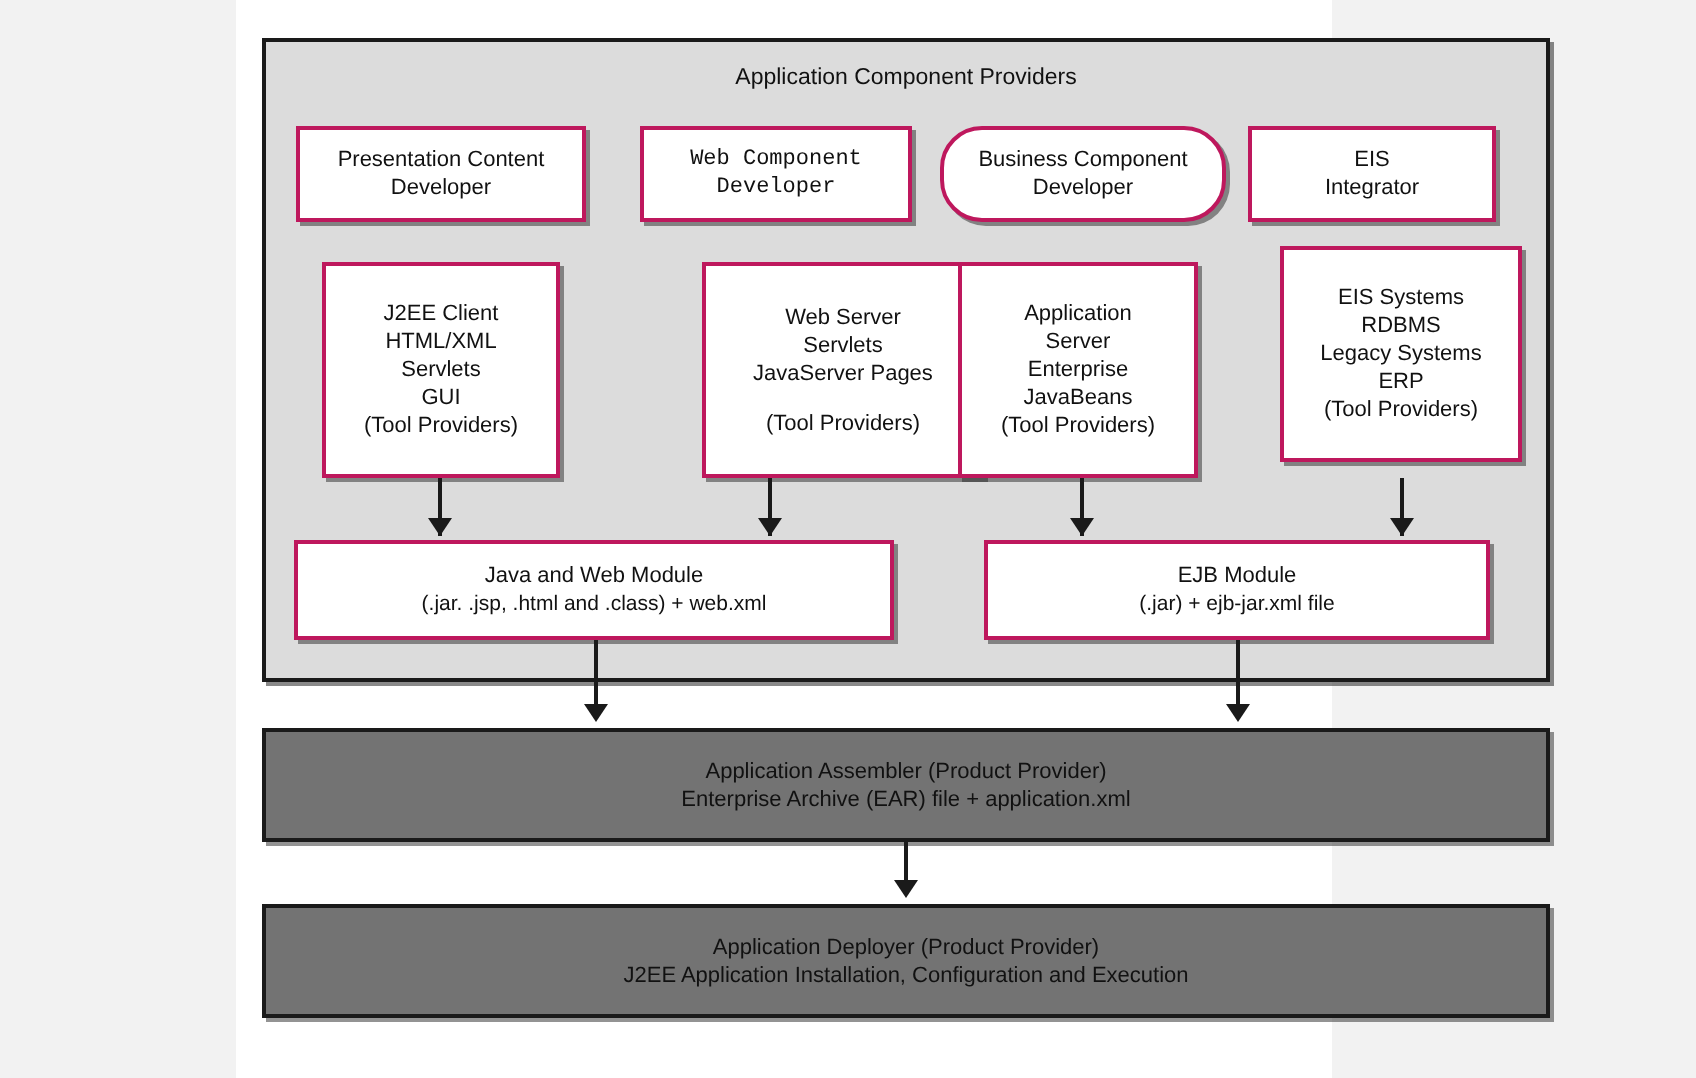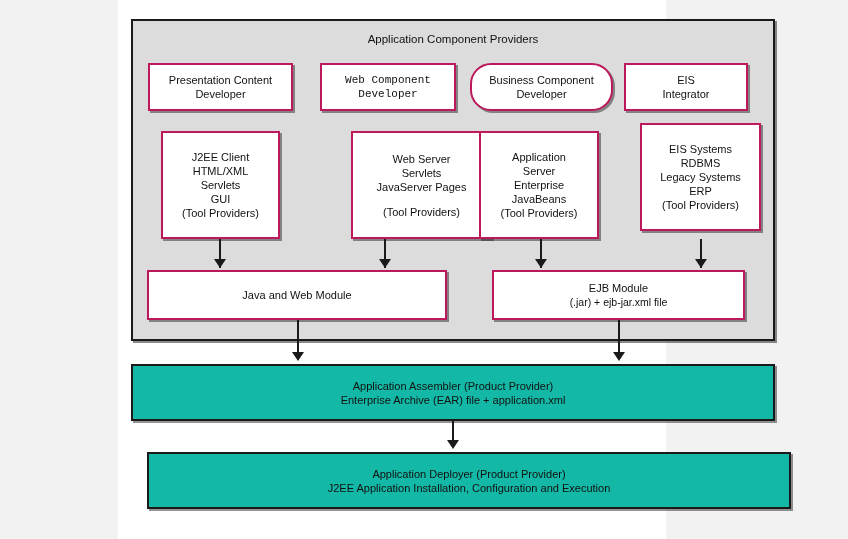--- a/index.html
+++ b/index.html
@@ -44,21 +44,21 @@
     box-shadow: 2px 2px 0 rgba(40,40,40,0.5);
     display: flex;
     flex-direction: column;
     align-items: center;
     justify-content: center;
     text-align: center;
     color: #000;
   }
   .gbox {
     position: absolute;
-    background: #14b8a6;
+    background: #737373;
     border: 2px solid #1a1a1a;
     box-sizing: border-box;
     box-shadow: 2px 2px 0 rgba(40,40,40,0.5);
     display: flex;
     flex-direction: column;
     align-items: center;
     justify-content: center;
     text-align: center;
     color: #000;
   }
@@ -163,38 +163,39 @@
   <div class="arrowhead" style="left:379px; top:259px;"></div>
 
   <div class="vline" style="left:540px; top:239px; height:29px;"></div>
   <div class="arrowhead" style="left:535px; top:259px;"></div>
 
   <div class="vline" style="left:700px; top:239px; height:29px;"></div>
   <div class="arrowhead" style="left:695px; top:259px;"></div>
 
   <div class="wbox" style="left:147px; top:270px; width:300px; height:50px;">
     <span class="ln">Java and Web Module</span>
+    <span class="ln small">(.jar. .jsp, .html and .class) + web.xml</span>
   </div>
   <div class="wbox" style="left:492px; top:270px; width:253px; height:50px;">
     <span class="ln">EJB Module</span>
     <span class="ln small">(.jar) + ejb-jar.xml file</span>
   </div>
 
   <div class="vline" style="left:297px; top:320px; height:38px;"></div>
   <div class="arrowhead" style="left:292px; top:352px;"></div>
 
   <div class="vline" style="left:618px; top:320px; height:38px;"></div>
   <div class="arrowhead" style="left:613px; top:352px;"></div>
 
   <div class="gbox" style="left:131px; top:364px; width:644px; height:57px;">
     <span class="ln">Application Assembler (Product Provider)</span>
     <span class="ln">Enterprise Archive (EAR) file + application.xml</span>
   </div>
 
   <div class="vline" style="left:452px; top:421px; height:25px;"></div>
   <div class="arrowhead" style="left:447px; top:440px;"></div>
 
-  <div class="gbox" style="left:147px; top:452px; width:644px; height:57px;">
+  <div class="gbox" style="left:131px; top:452px; width:644px; height:57px;">
     <span class="ln">Application Deployer (Product Provider)</span>
     <span class="ln">J2EE Application Installation, Configuration and Execution</span>
   </div>
 
 </div>
 
 </body></html>

